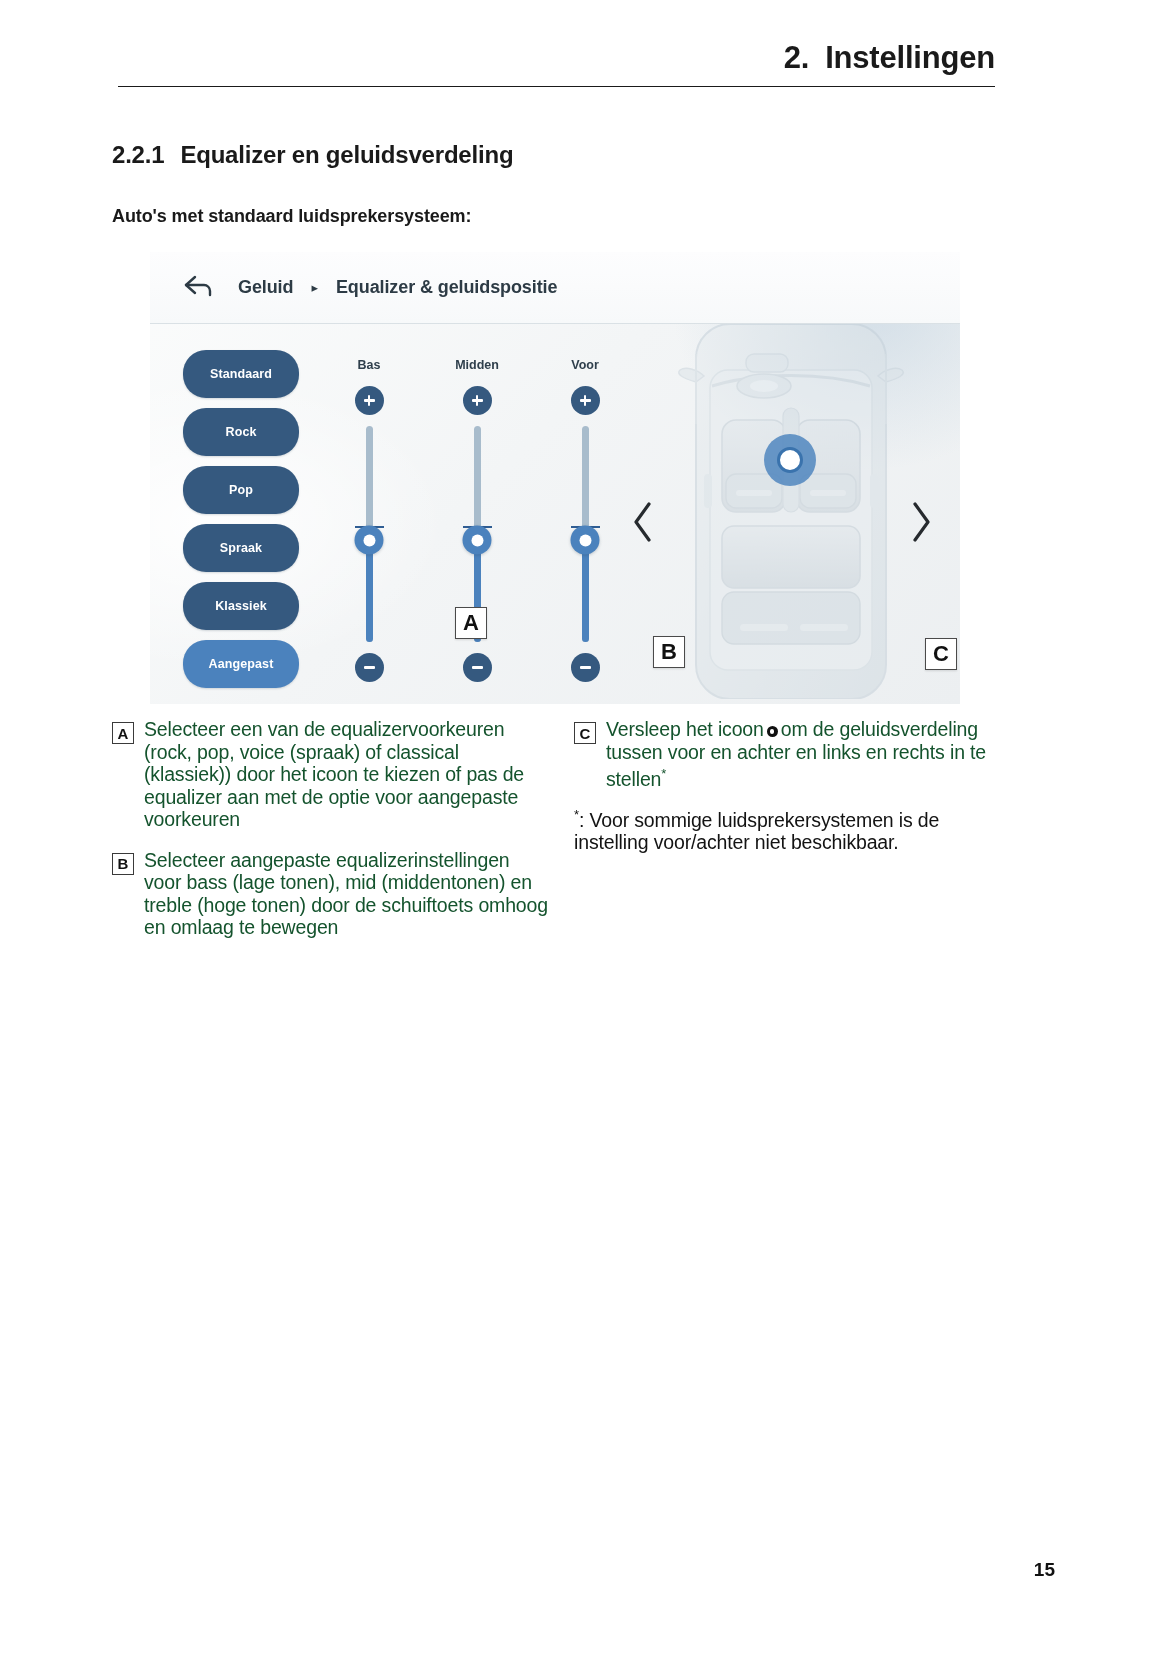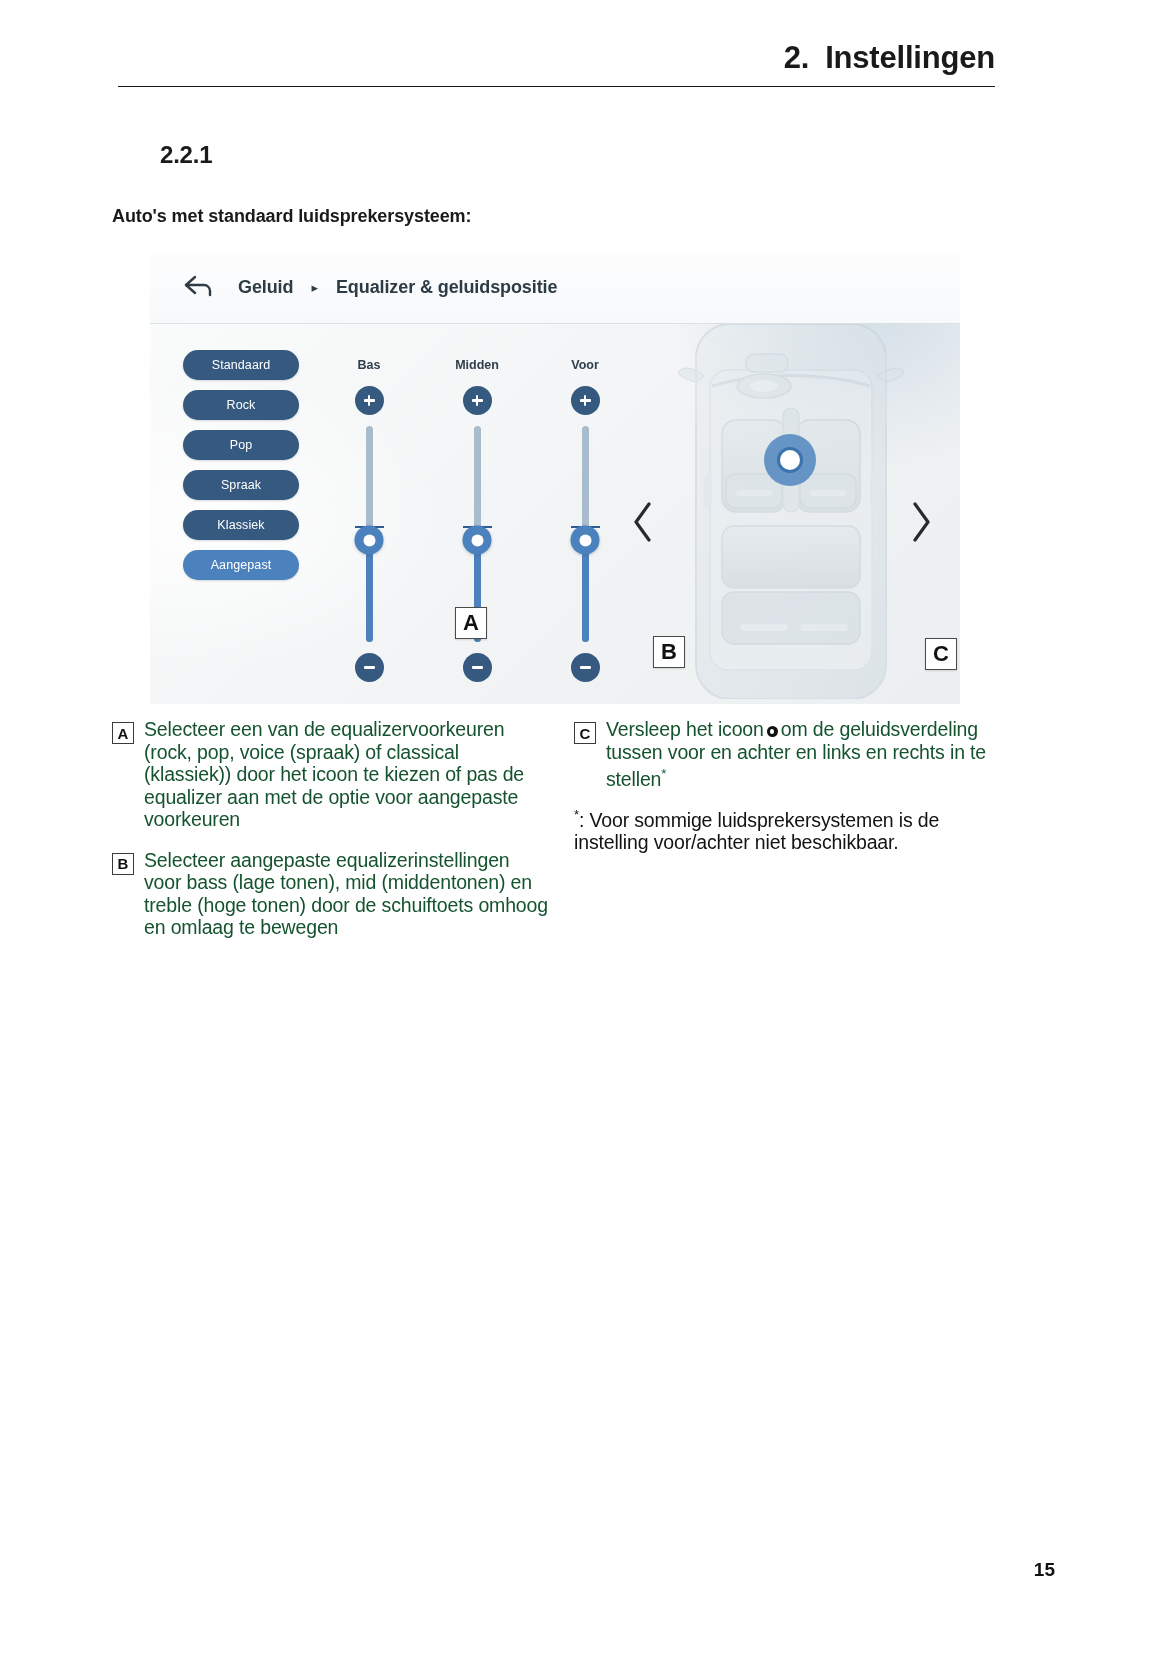--- a/index.html
+++ b/index.html
@@ -26,21 +26,21 @@
     gap:12px;
     font-weight:bold; font-size:20px;
     margin-top:8px;
   }
   .hrule { border-bottom:1.6px solid #1a1a1a; margin-top:10px; width:877px; }
 
   
   #subsection-heading {
     position:absolute; left:112px; top:141px;
     font-weight:bold; font-size:24px; letter-spacing:-0.2px;
-    display:flex; gap:16px; align-items:baseline;margin-left:48px;
+    display:flex; gap:16px; align-items:baseline;
   }
   #subheading {
     position:absolute; left:112px; top:192px;
     font-weight:bold; font-size:18px; letter-spacing:-0.1px;margin-top:14px;
   }
 
   
   #screen {
     position:absolute; left:150px; top:252px;
     width:810px; height:452px;
@@ -71,23 +71,23 @@
   #breadcrumb .back-icon { width:34px; height:30px; flex:0 0 auto; margin-right:22px; }
   .crumb { font-size:18px; font-weight:bold; color:#2d3b45; letter-spacing:-0.1px;text-align:right; }
   .crumb-sep { margin:0 18px; color:#2d3b45; font-size:13px; }
 
   
   #presets {
     position:absolute; left:33px; top:98px;
     display:flex; flex-direction:column; gap:10px;
   }
   .preset {
-    width:116px; height:30px; border-radius:23px;
+    width:116px; height:48px; border-radius:23px;
     background:#35597f;
-    color:#ffffff; font-size:12.5px; font-weight:normal;
+    color:#ffffff; font-size:12.5px; font-weight:bold;
     display:flex; align-items:center; justify-content:center;
     letter-spacing:.1px;
     box-shadow:0 1px 2px rgba(40,60,80,.18);
   }
   .preset.selected { background:#4b82bd; }
 
   
   #sliders {
     position:absolute; left:196px; top:106px;
     display:flex; gap:62px;
@@ -210,20 +210,21 @@
 <div id="page-header">
   <div class="chapter-line">
     <span class="chapter-num">2.</span>
     <span>Instellingen</span>
   </div>
   <div class="hrule"></div>
 </div>
 
 <div id="subsection-heading">
   <span>2.2.1</span>
+  <span>Equalizer en geluidsverdeling</span>
 </div>
 <div id="subheading">Auto's met standaard luidsprekersysteem:</div>
 
 <div id="screen">
   <div class="glow"></div>
   <div class="glow2"></div>
 
   <div id="breadcrumb">
     <span class="back-icon">
       <svg width="34" height="30" viewBox="0 0 34 30">

